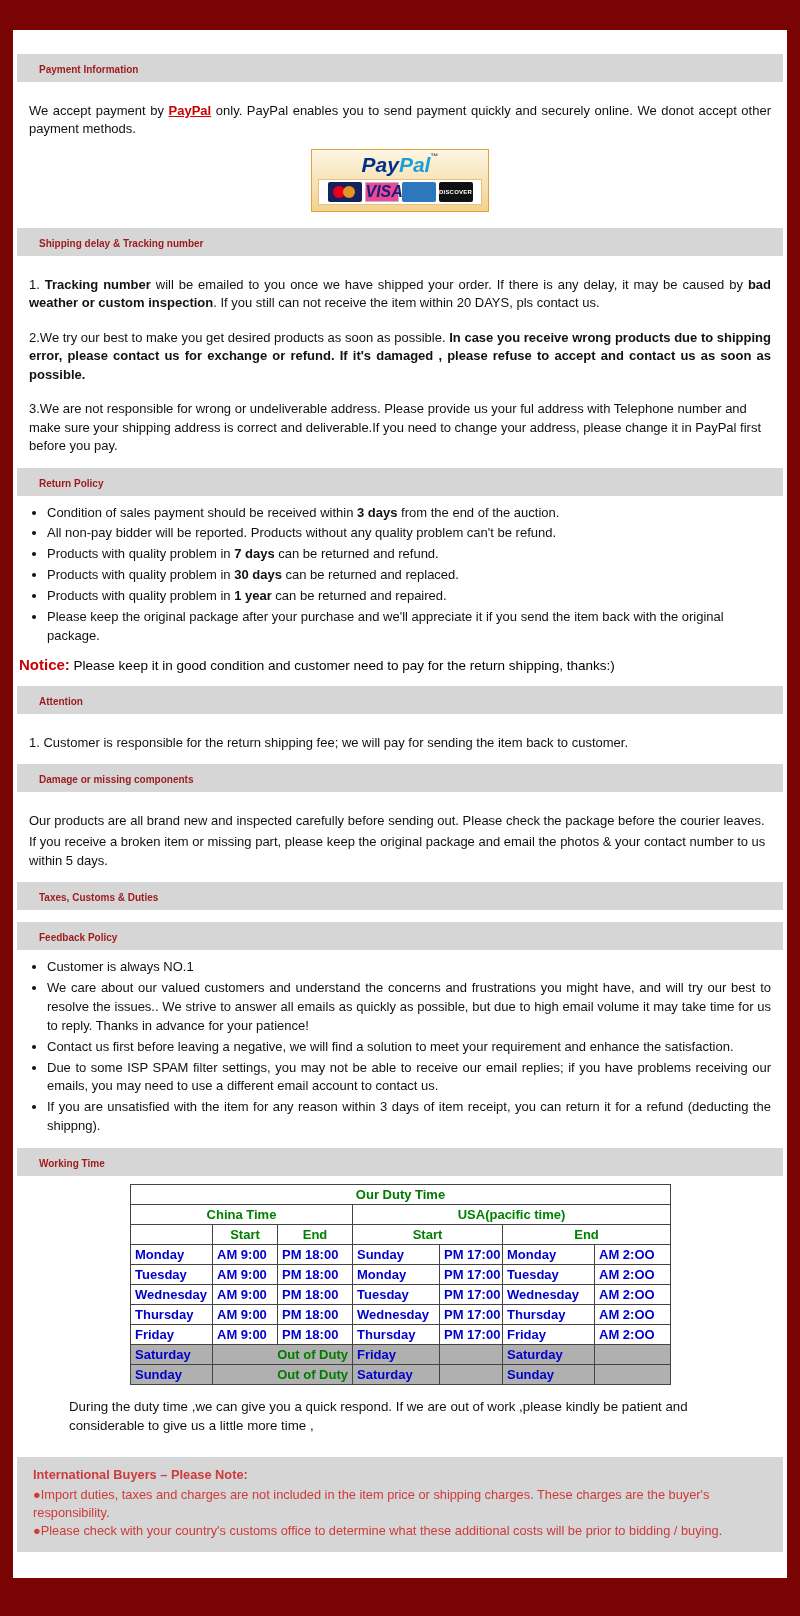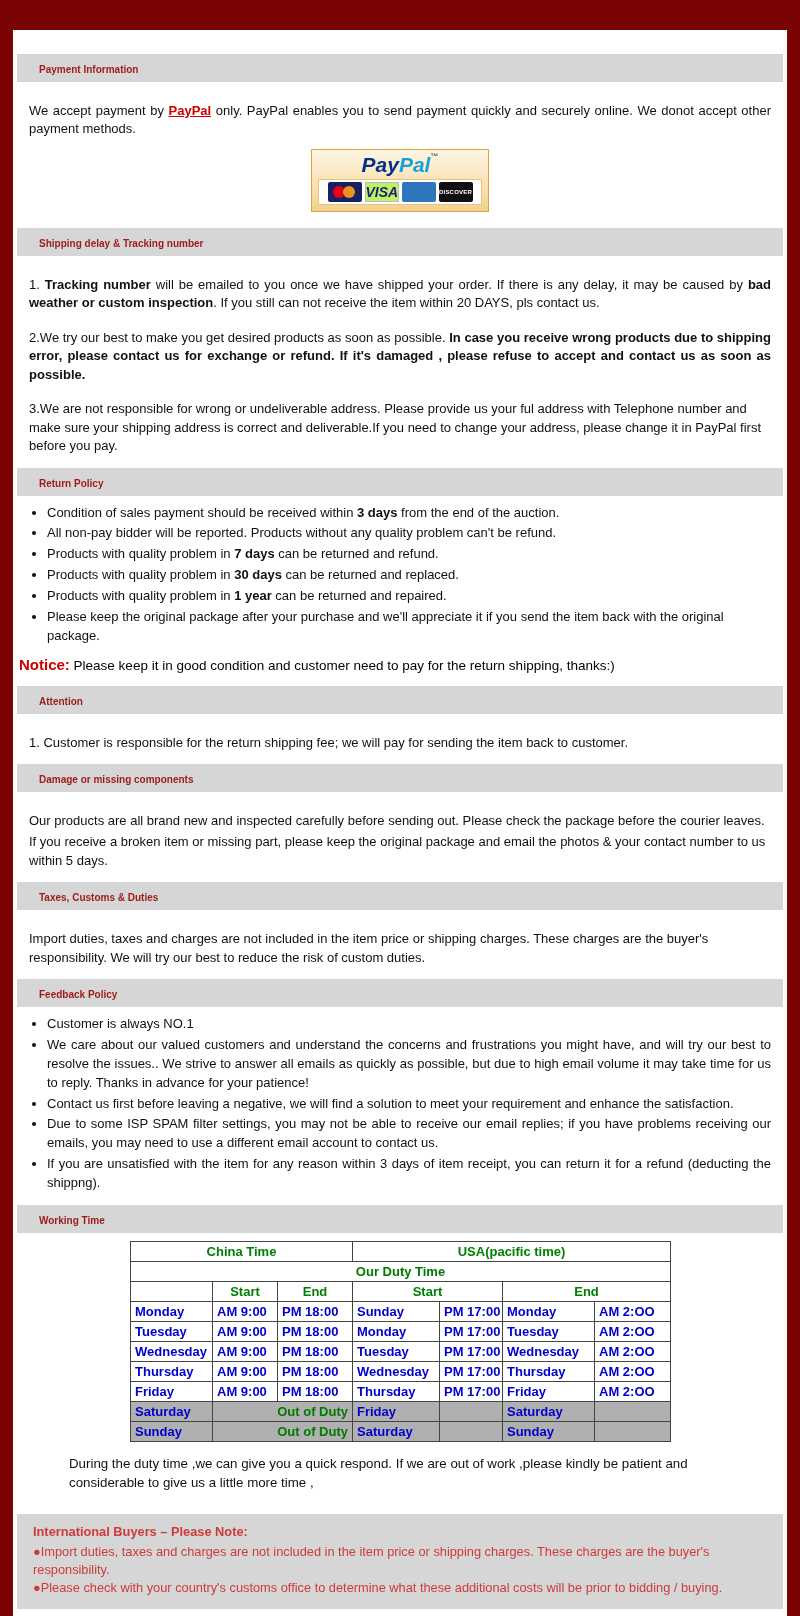--- a/index.html
+++ b/index.html
@@ -17,21 +17,21 @@
   .pp-brand{font-size:21px;font-weight:bold;font-style:italic;line-height:1.1;}
   .pp-pay{color:#003087;}
   .pp-pal{color:#1a9fd9;}
   .pp-tm{font-size:8px;color:#555;vertical-align:top;font-style:normal;}
   .pp-cards{display:flex;justify-content:center;gap:3px;margin-top:3px;background:#fff;padding:2px;border:1px solid #e8c27a;}
   .pp-cards span{display:inline-block;width:34px;height:20px;box-sizing:border-box;}
   .card-mc{background:#17215e;position:relative;border-radius:2px;}
   .card-mc i{position:absolute;top:4px;width:12px;height:12px;border-radius:50%;}
   .card-mc .c1{left:5px;background:#eb001b;}
   .card-mc .c2{left:15px;background:#f79e1b;opacity:.92;}
-  .card-visa{background:#bef264;border:1px solid #bbb;color:#1a1f71;font-style:italic;font-weight:bold;font-size:14px;line-height:18px;text-align:center;}
+  .card-visa{background:#ec4899;border:1px solid #bbb;color:#1a1f71;font-style:italic;font-weight:bold;font-size:16px;line-height:18px;text-align:center;}
   .card-amex{background:#2e77bc;border-radius:2px;}
   .card-disc{background:#101010;color:#fff;font-size:6px;font-weight:bold;line-height:20px;text-align:center;letter-spacing:.2px;border-radius:2px;}
   
   ul.bullets{margin:4px 16px 10px 34px;padding:0;}
   ul.bullets li{color:#111;font-size:13px;line-height:1.45;margin:2px 0;}
   .notice{margin:10px 16px 6px 6px;}
   .notice-label{color:#cc0000;font-weight:bold;font-size:15px;}
   .notice-text{color:#000;font-weight:normal;font-size:13.5px;}
   
   .duty-wrap{margin:8px auto 0;width:540px;}
@@ -110,21 +110,20 @@
 
   <div class="section-bar">
     <span class="section-title">Damage or missing components</span>
   </div>
   <div class="para" style="margin-bottom:3px;"><span>Our products are all brand new and inspected carefully before sending out. Please check the package before the courier leaves.</span></div>
   <div class="para" style="margin-top:3px;"><span>If you receive a broken item or missing part, please keep the original package and email the photos &amp; your contact number to us within 5 days.</span></div>
 
   <div class="section-bar">
     <span class="section-title">Taxes, Customs &amp; Duties</span>
   </div>
-  <div class="para"><span>Import duties, taxes and charges are not included in the item price or shipping charges. These charges are the buyer's responsibility. We will try our best to reduce the risk of custom duties.</span></div>
 
   <div class="section-bar">
     <span class="section-title">Feedback Policy</span>
   </div>
   <ul class="bullets">
     <li class="just"><span>Customer is always NO.1</span></li>
     <li class="just"><span>We care about our valued customers and understand the concerns and frustrations you might have, and will try our best to resolve the issues.. We strive to answer all emails as quickly as possible, but due to high email volume it may take time for us to reply. Thanks in advance for your patience!</span></li>
     <li class="just"><span>Contact us first before leaving a negative, we will find a solution to meet your requirement and enhance the satisfaction.</span></li>
     <li class="just"><span>Due to some ISP SPAM filter settings, you may not be able to receive our email replies; if you have problems receiving our emails, you may need to use a different email account to contact us.</span></li>
     <li class="just"><span>If you are unsatisfied with the item for any reason within 3 days of item receipt, you can return it for a refund (deducting the shippng).</span></li>
@@ -140,25 +139,25 @@
             <col style="width:82px">
             <col style="width:65px">
             <col style="width:75px">
             <col style="width:87px">
             <col style="width:63px">
             <col style="width:92px">
             <col style="width:76px">
           </colgroup>
       <tbody>
             <tr>
+        <td colspan="7" class="duty-caption">Our Duty Time</td>
+      </tr>
+      <tr>
         <td colspan="3" class="hdr-green">China Time</td>
         <td colspan="4" class="hdr-green">USA(pacific time)</td>
-      </tr>
-      <tr>
-        <td colspan="7" class="duty-caption">Our Duty Time</td>
       </tr>
       <tr>
         <td></td>
         <td class="hdr-green">Start</td>
         <td class="hdr-green">End</td>
         <td colspan="2" class="hdr-green">Start</td>
         <td colspan="2" class="hdr-green">End</td>
       </tr>
       <tr>
         <td class="day">Monday</td>

